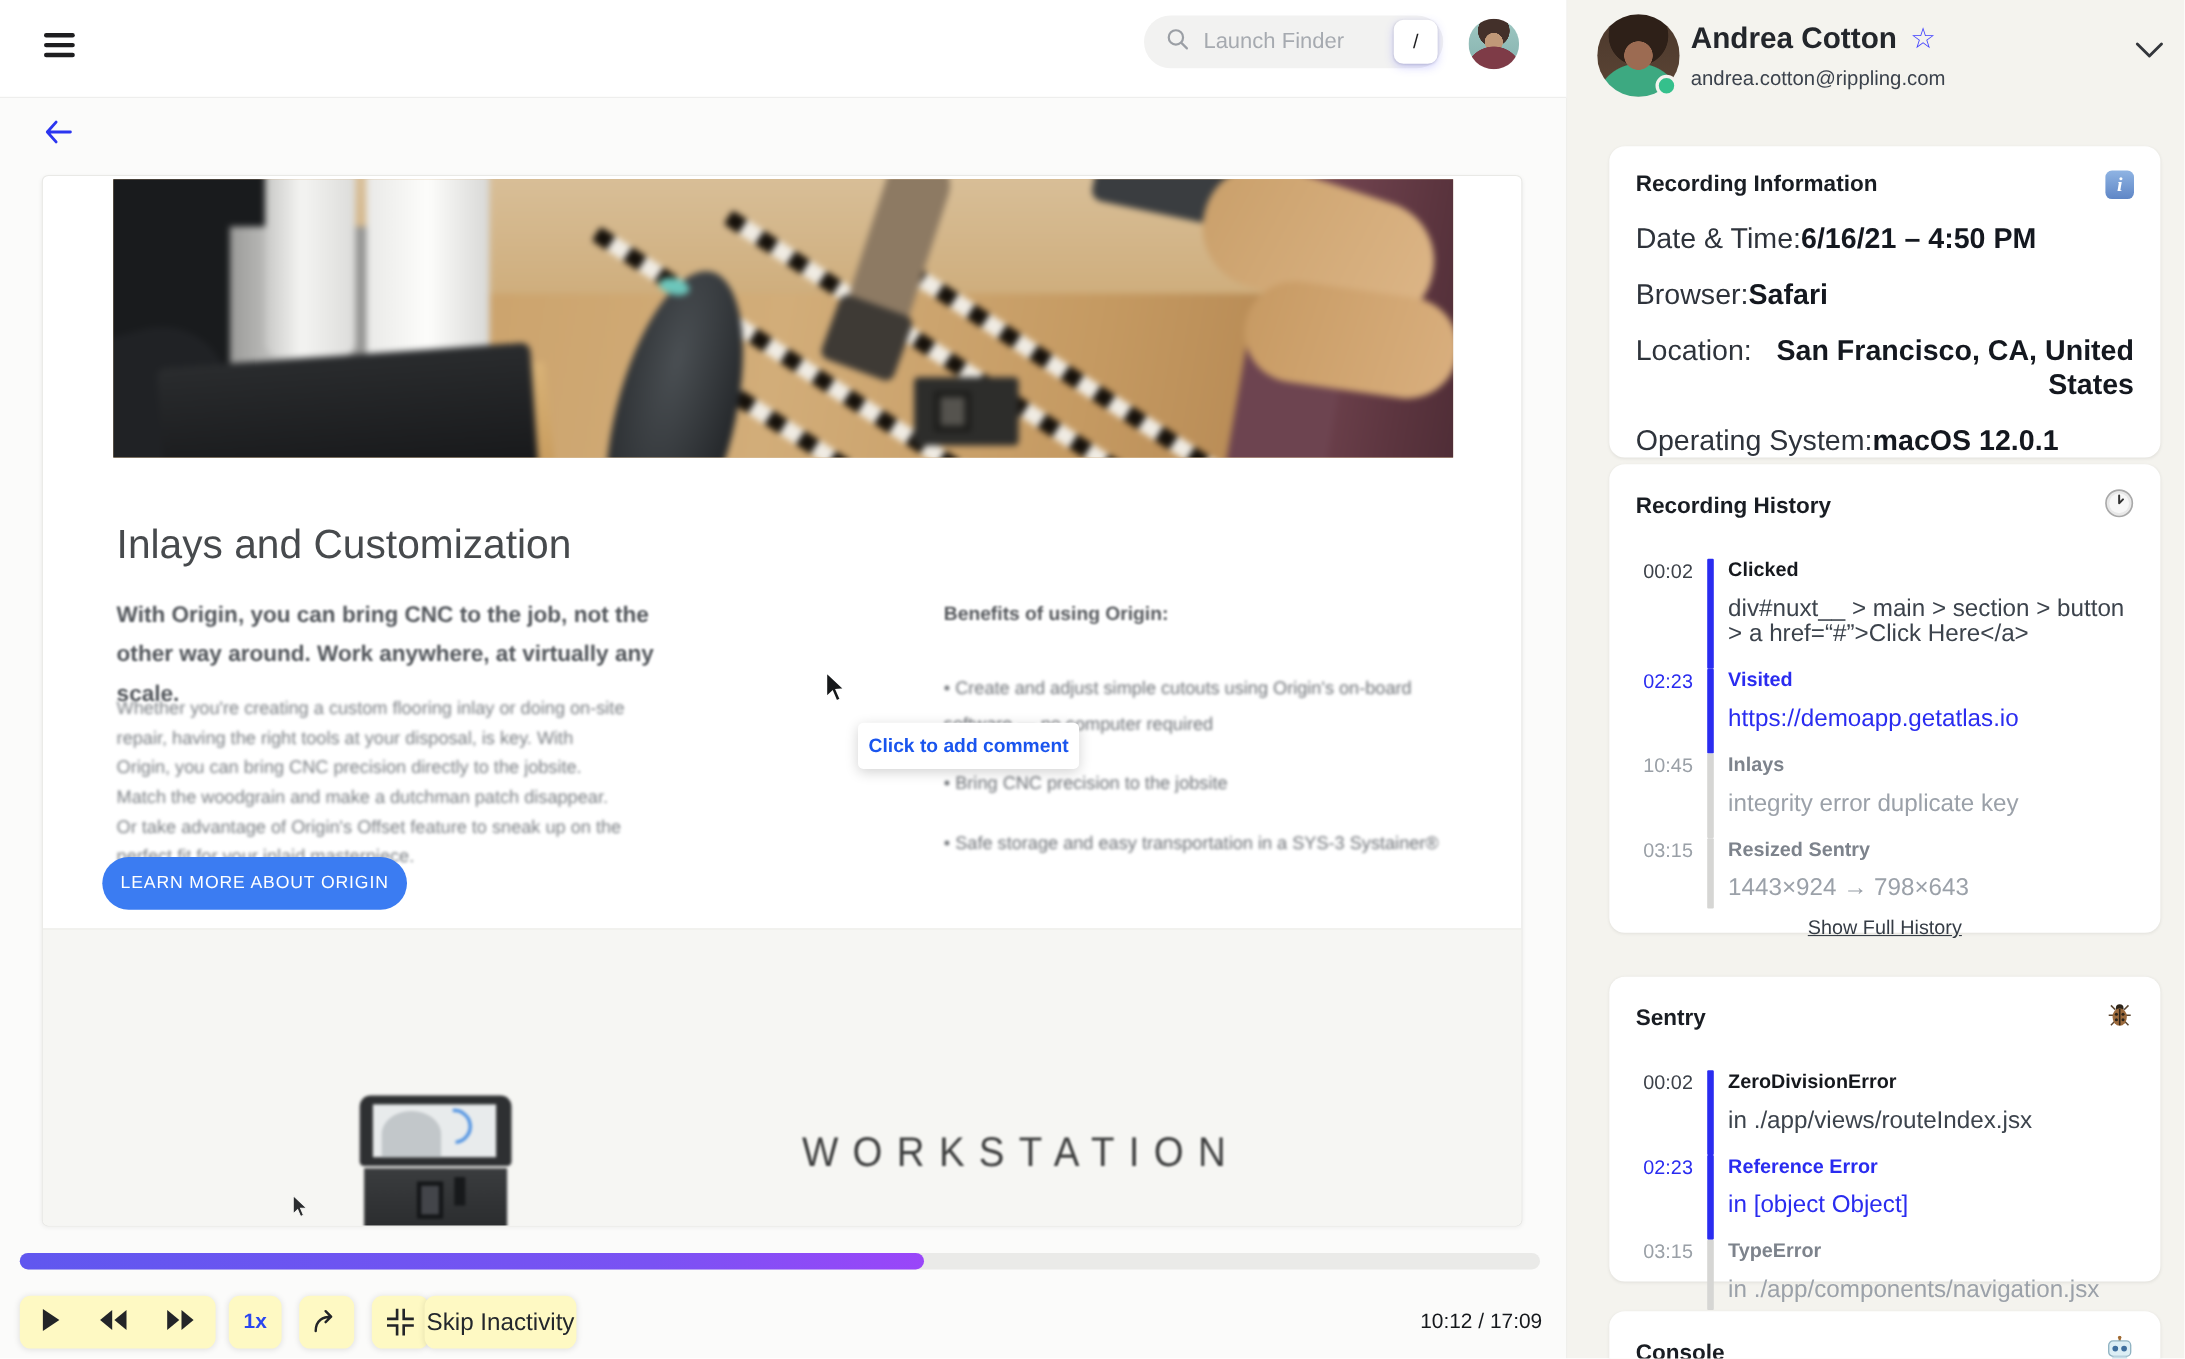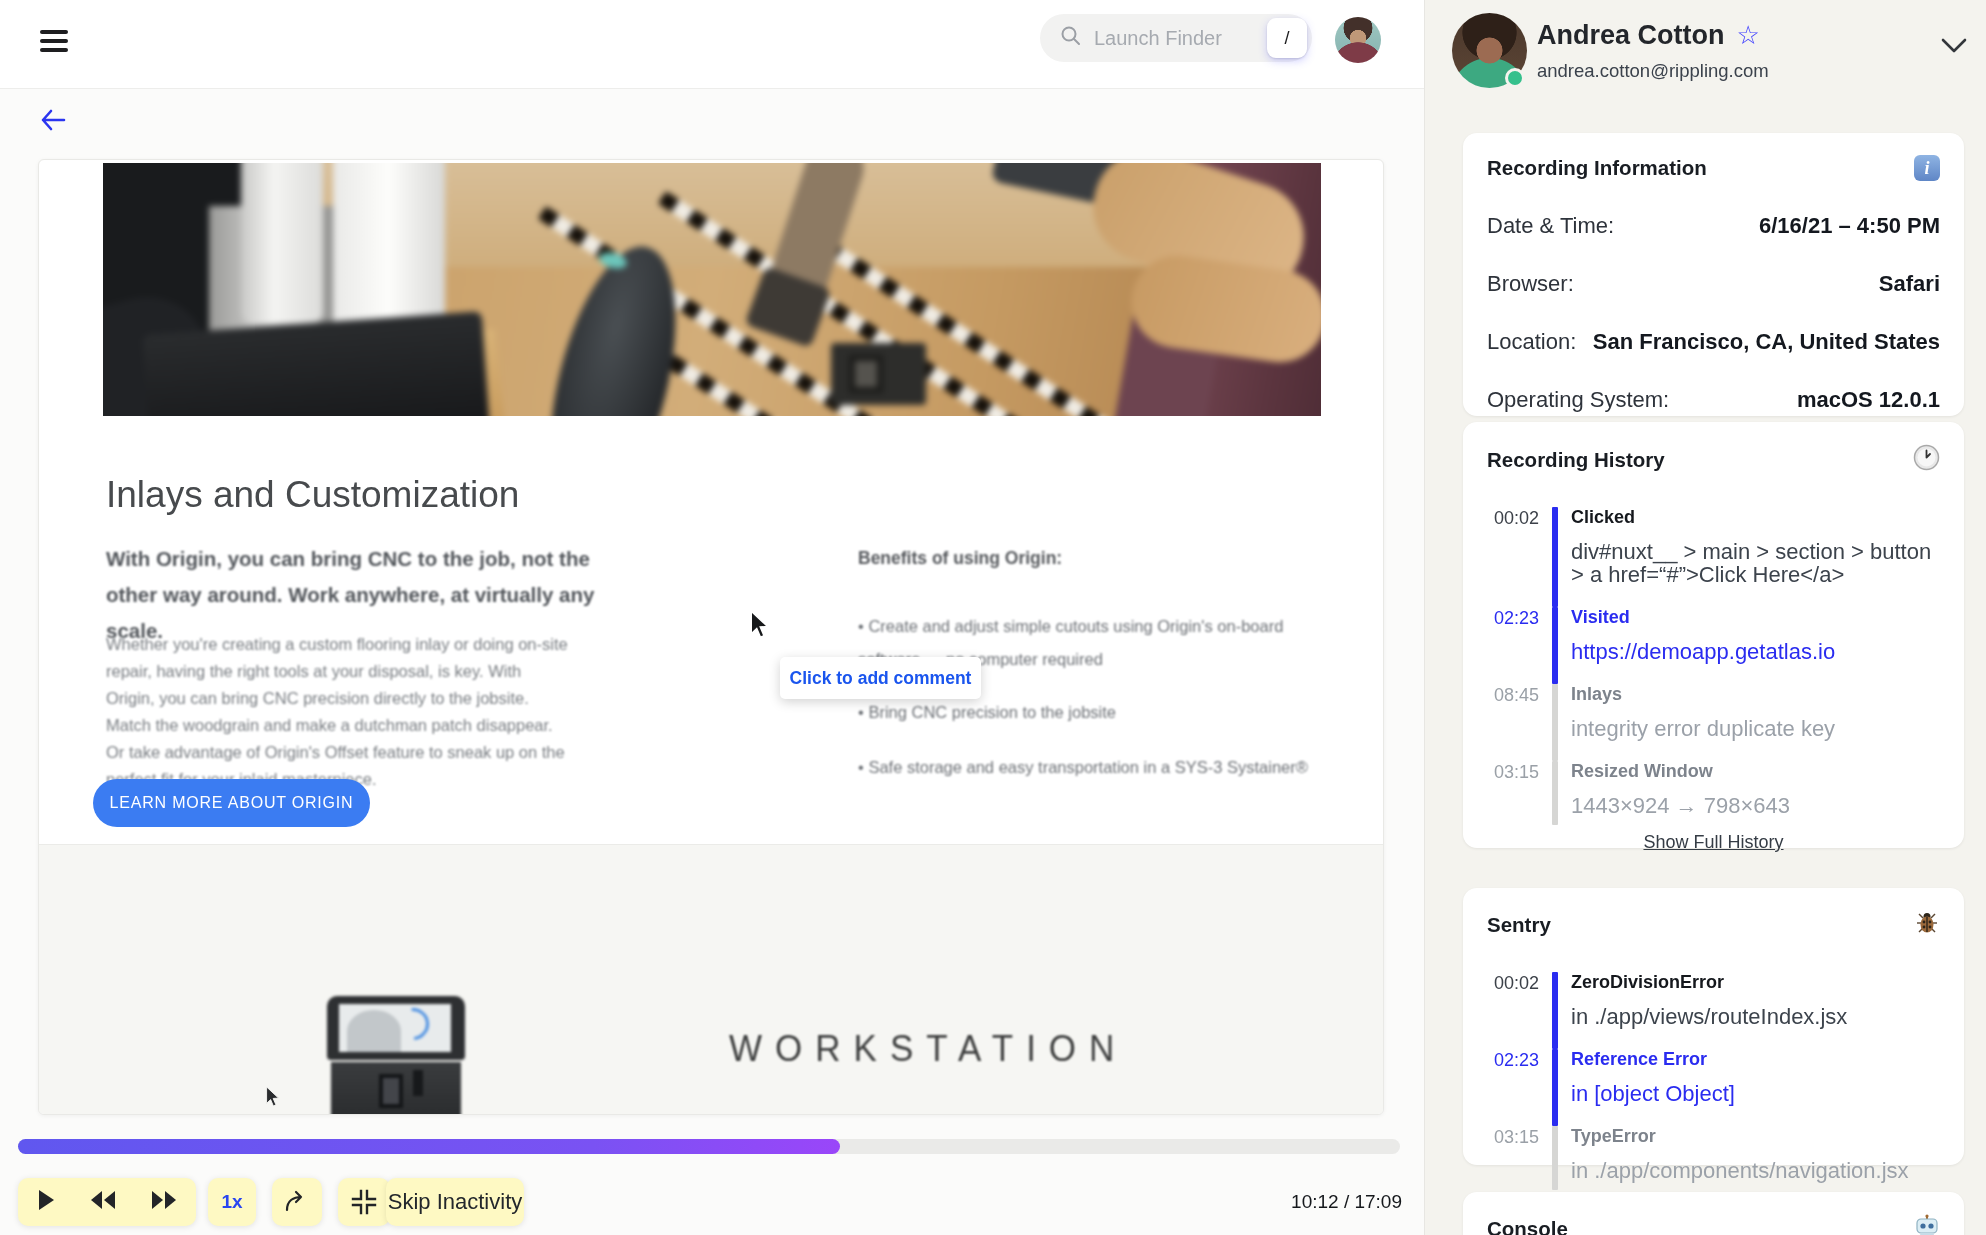--- a/index.html
+++ b/index.html
@@ -108,21 +108,21 @@
   .s-chevron { position:absolute; left:516px; top:38px; cursor:pointer; }
 
   .card { position:absolute; left:38px; width:501px; background:#fff; border-radius:14px; box-shadow:0 1px 3px rgba(0,0,0,.07); padding:22px 24px; }
   .card-info { top:133px; height:283px; }
   .card-timeline { top:422px; height:426px; }
   .card-sentry { top:888px; height:277px; }
   .card-console { top:1192px; height:130px; }
   .card-h { display:flex; justify-content:space-between; align-items:center; }
   .card-title { font-size:20.5px; font-weight:bold; color:#191d23; }
 
-  .inforow { display:flex; justify-content:space-between; margin-top:32px; font-size:22px; }
+  .inforow { display:flex; justify-content:flex-start; margin-top:20px; font-size:26px; }
   .inforow:first-of-type { margin-top:30px; }
   .info-label { color:#2e333b; }
   .info-value { font-weight:bold; color:#14181f; text-align:right; }
 
   .events { margin-top:32px; }
   .ev { display:grid; grid-template-columns:52px 6px 1fr; column-gap:13px; }
   .ev-time { text-align:right; font-size:18px; color:#3c4149; padding-top:1px; }
   .ev-bar { background:#d6d6d4; border-radius:1px; }
   .ev-body { padding-bottom:21px; }
   .ev:last-child .ev-body { padding-bottom:8px; }
@@ -337,32 +337,32 @@
         </div>
         <div class="ev ev--active">
           <div class="ev-time">02:23</div>
           <div class="ev-bar"></div>
           <div class="ev-body">
             <div class="ev-title">Visited</div>
             <div class="ev-desc">https://demoapp.getatlas.io</div>
           </div>
         </div>
         <div class="ev ev--future">
-          <div class="ev-time">08:45</div>
+          <div class="ev-time">10:45</div>
           <div class="ev-bar"></div>
           <div class="ev-body">
             <div class="ev-title">Inlays</div>
             <div class="ev-desc">integrity error duplicate key</div>
           </div>
         </div>
         <div class="ev ev--future">
           <div class="ev-time">03:15</div>
           <div class="ev-bar"></div>
           <div class="ev-body">
-            <div class="ev-title">Resized Window</div>
+            <div class="ev-title">Resized Sentry</div>
             <div class="ev-desc">1443×924 → 798×643</div>
           </div>
         </div>
       </div>
       <div class="show-history">Show Full History</div>
     </div>
 
     <div class="card card-sentry">
       <div class="card-h">
         <span class="card-title">Sentry</span>

